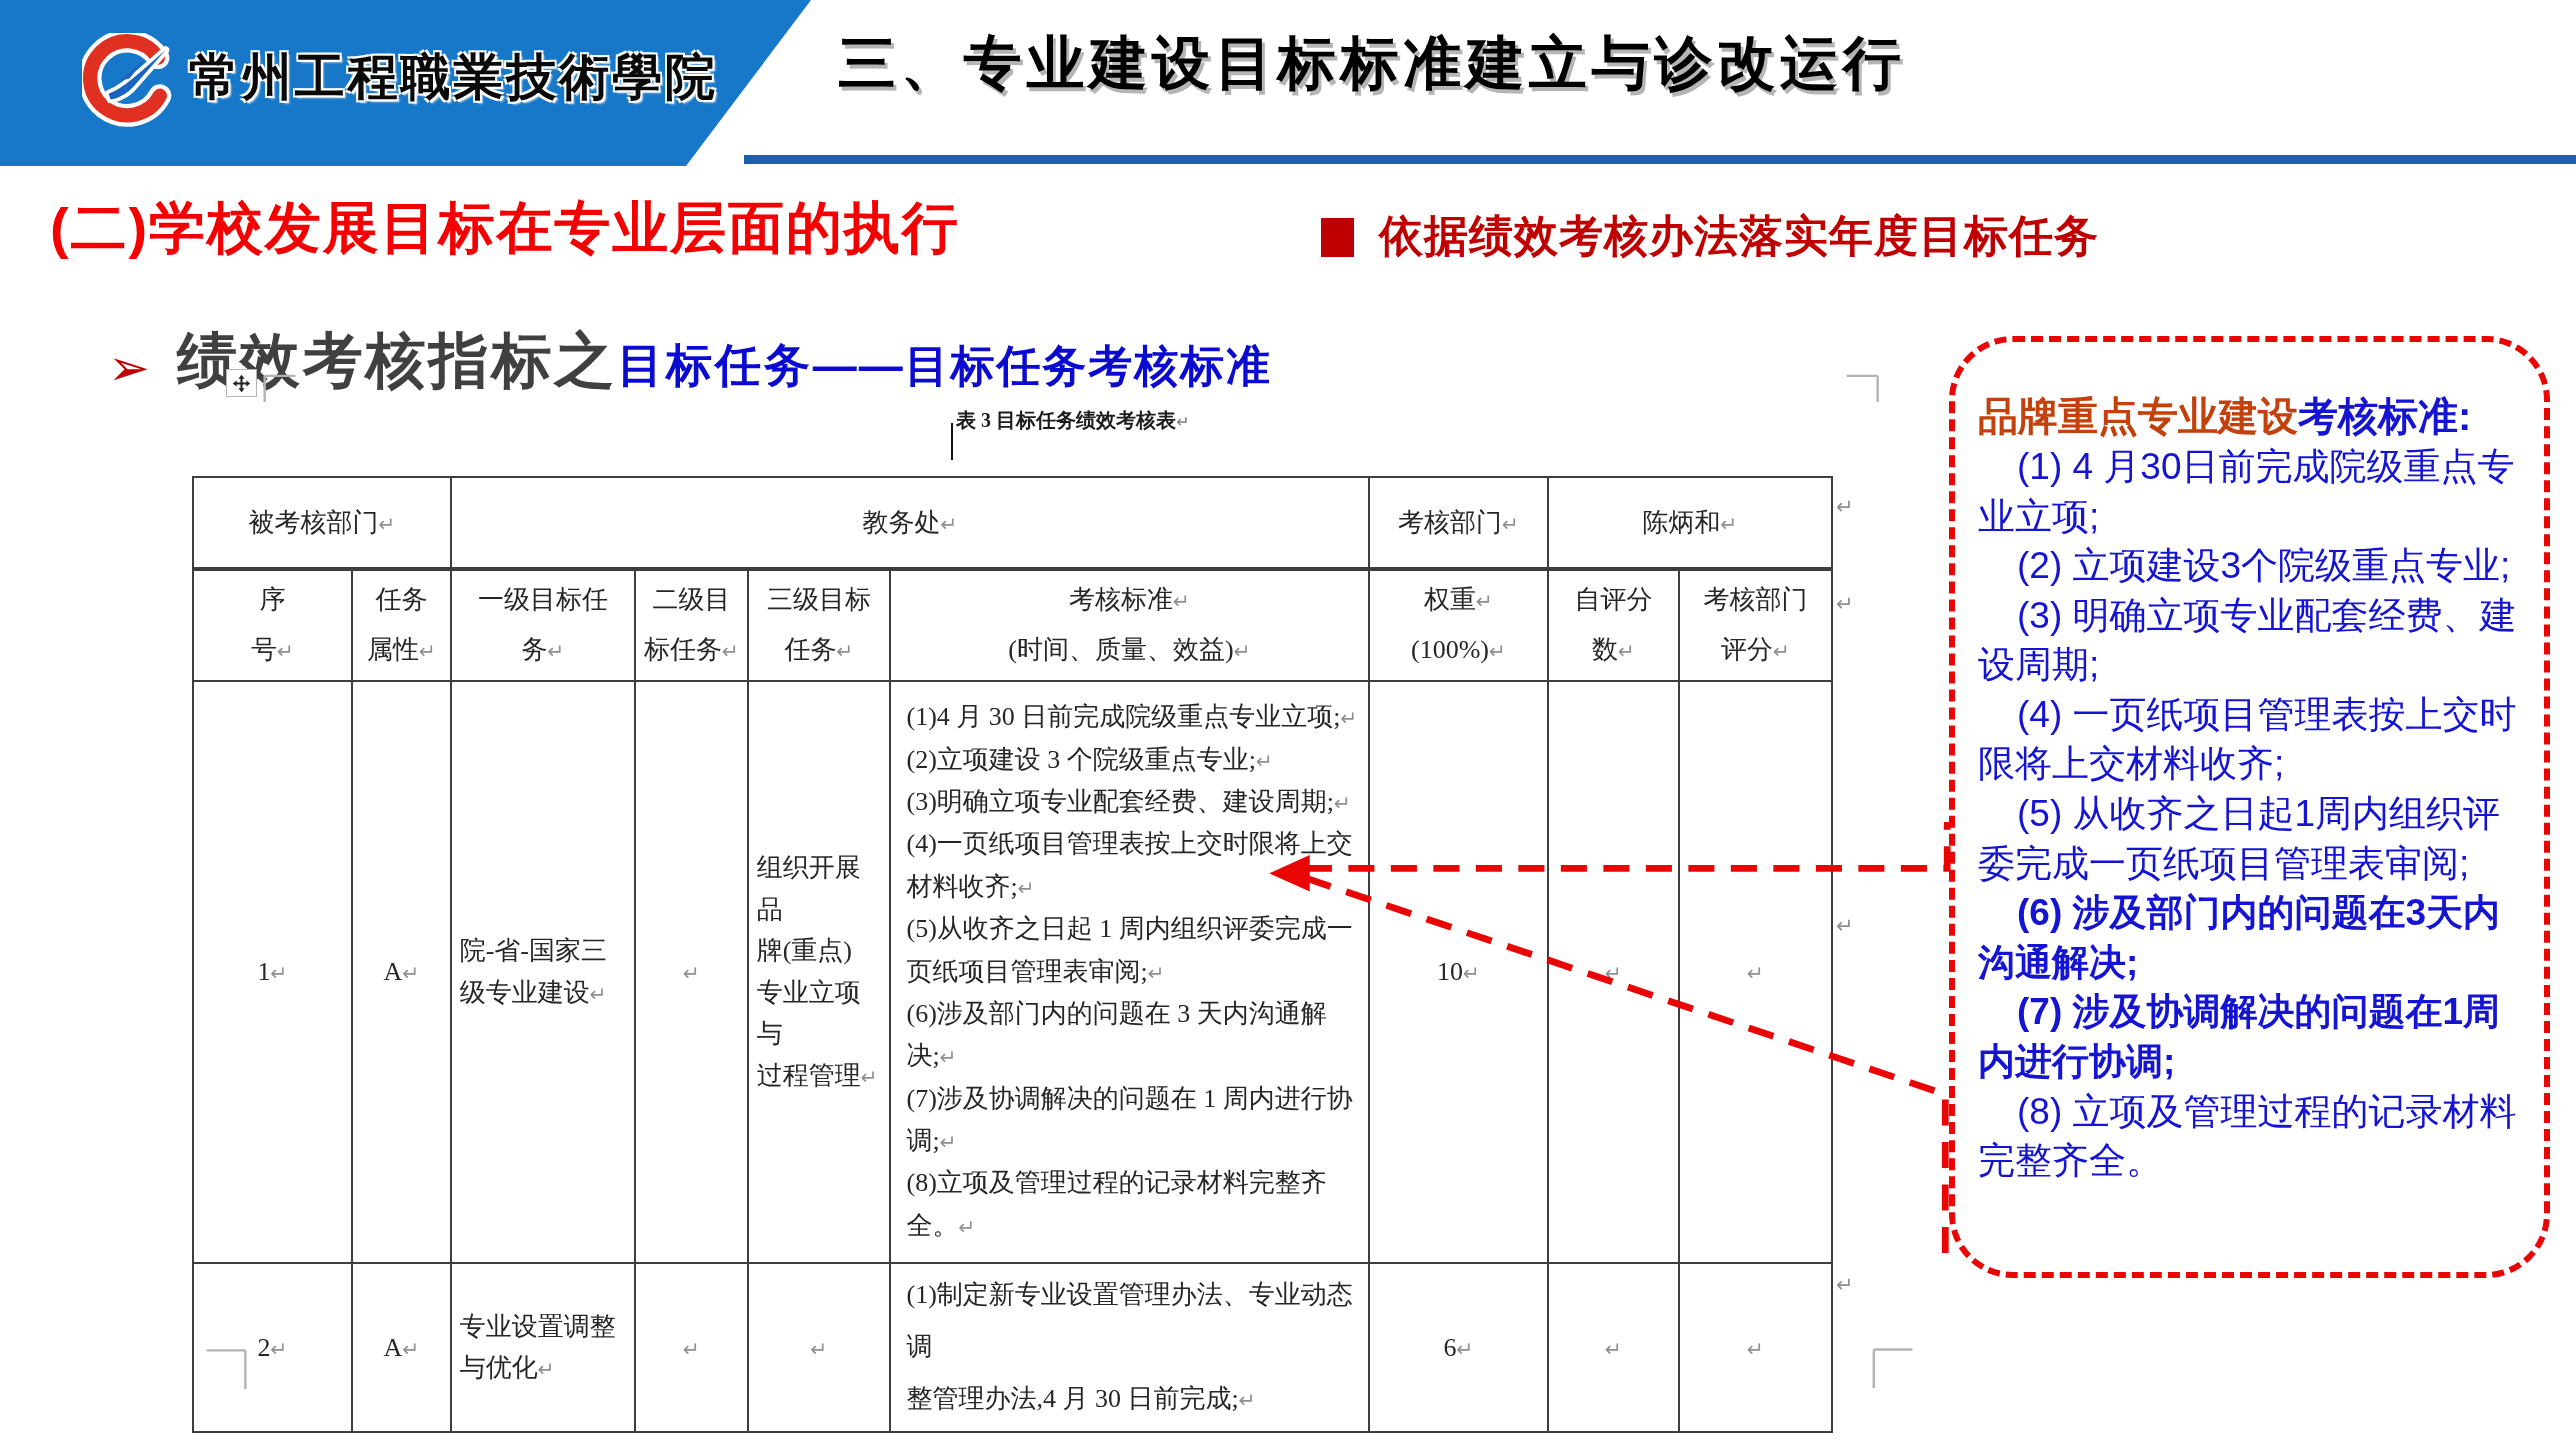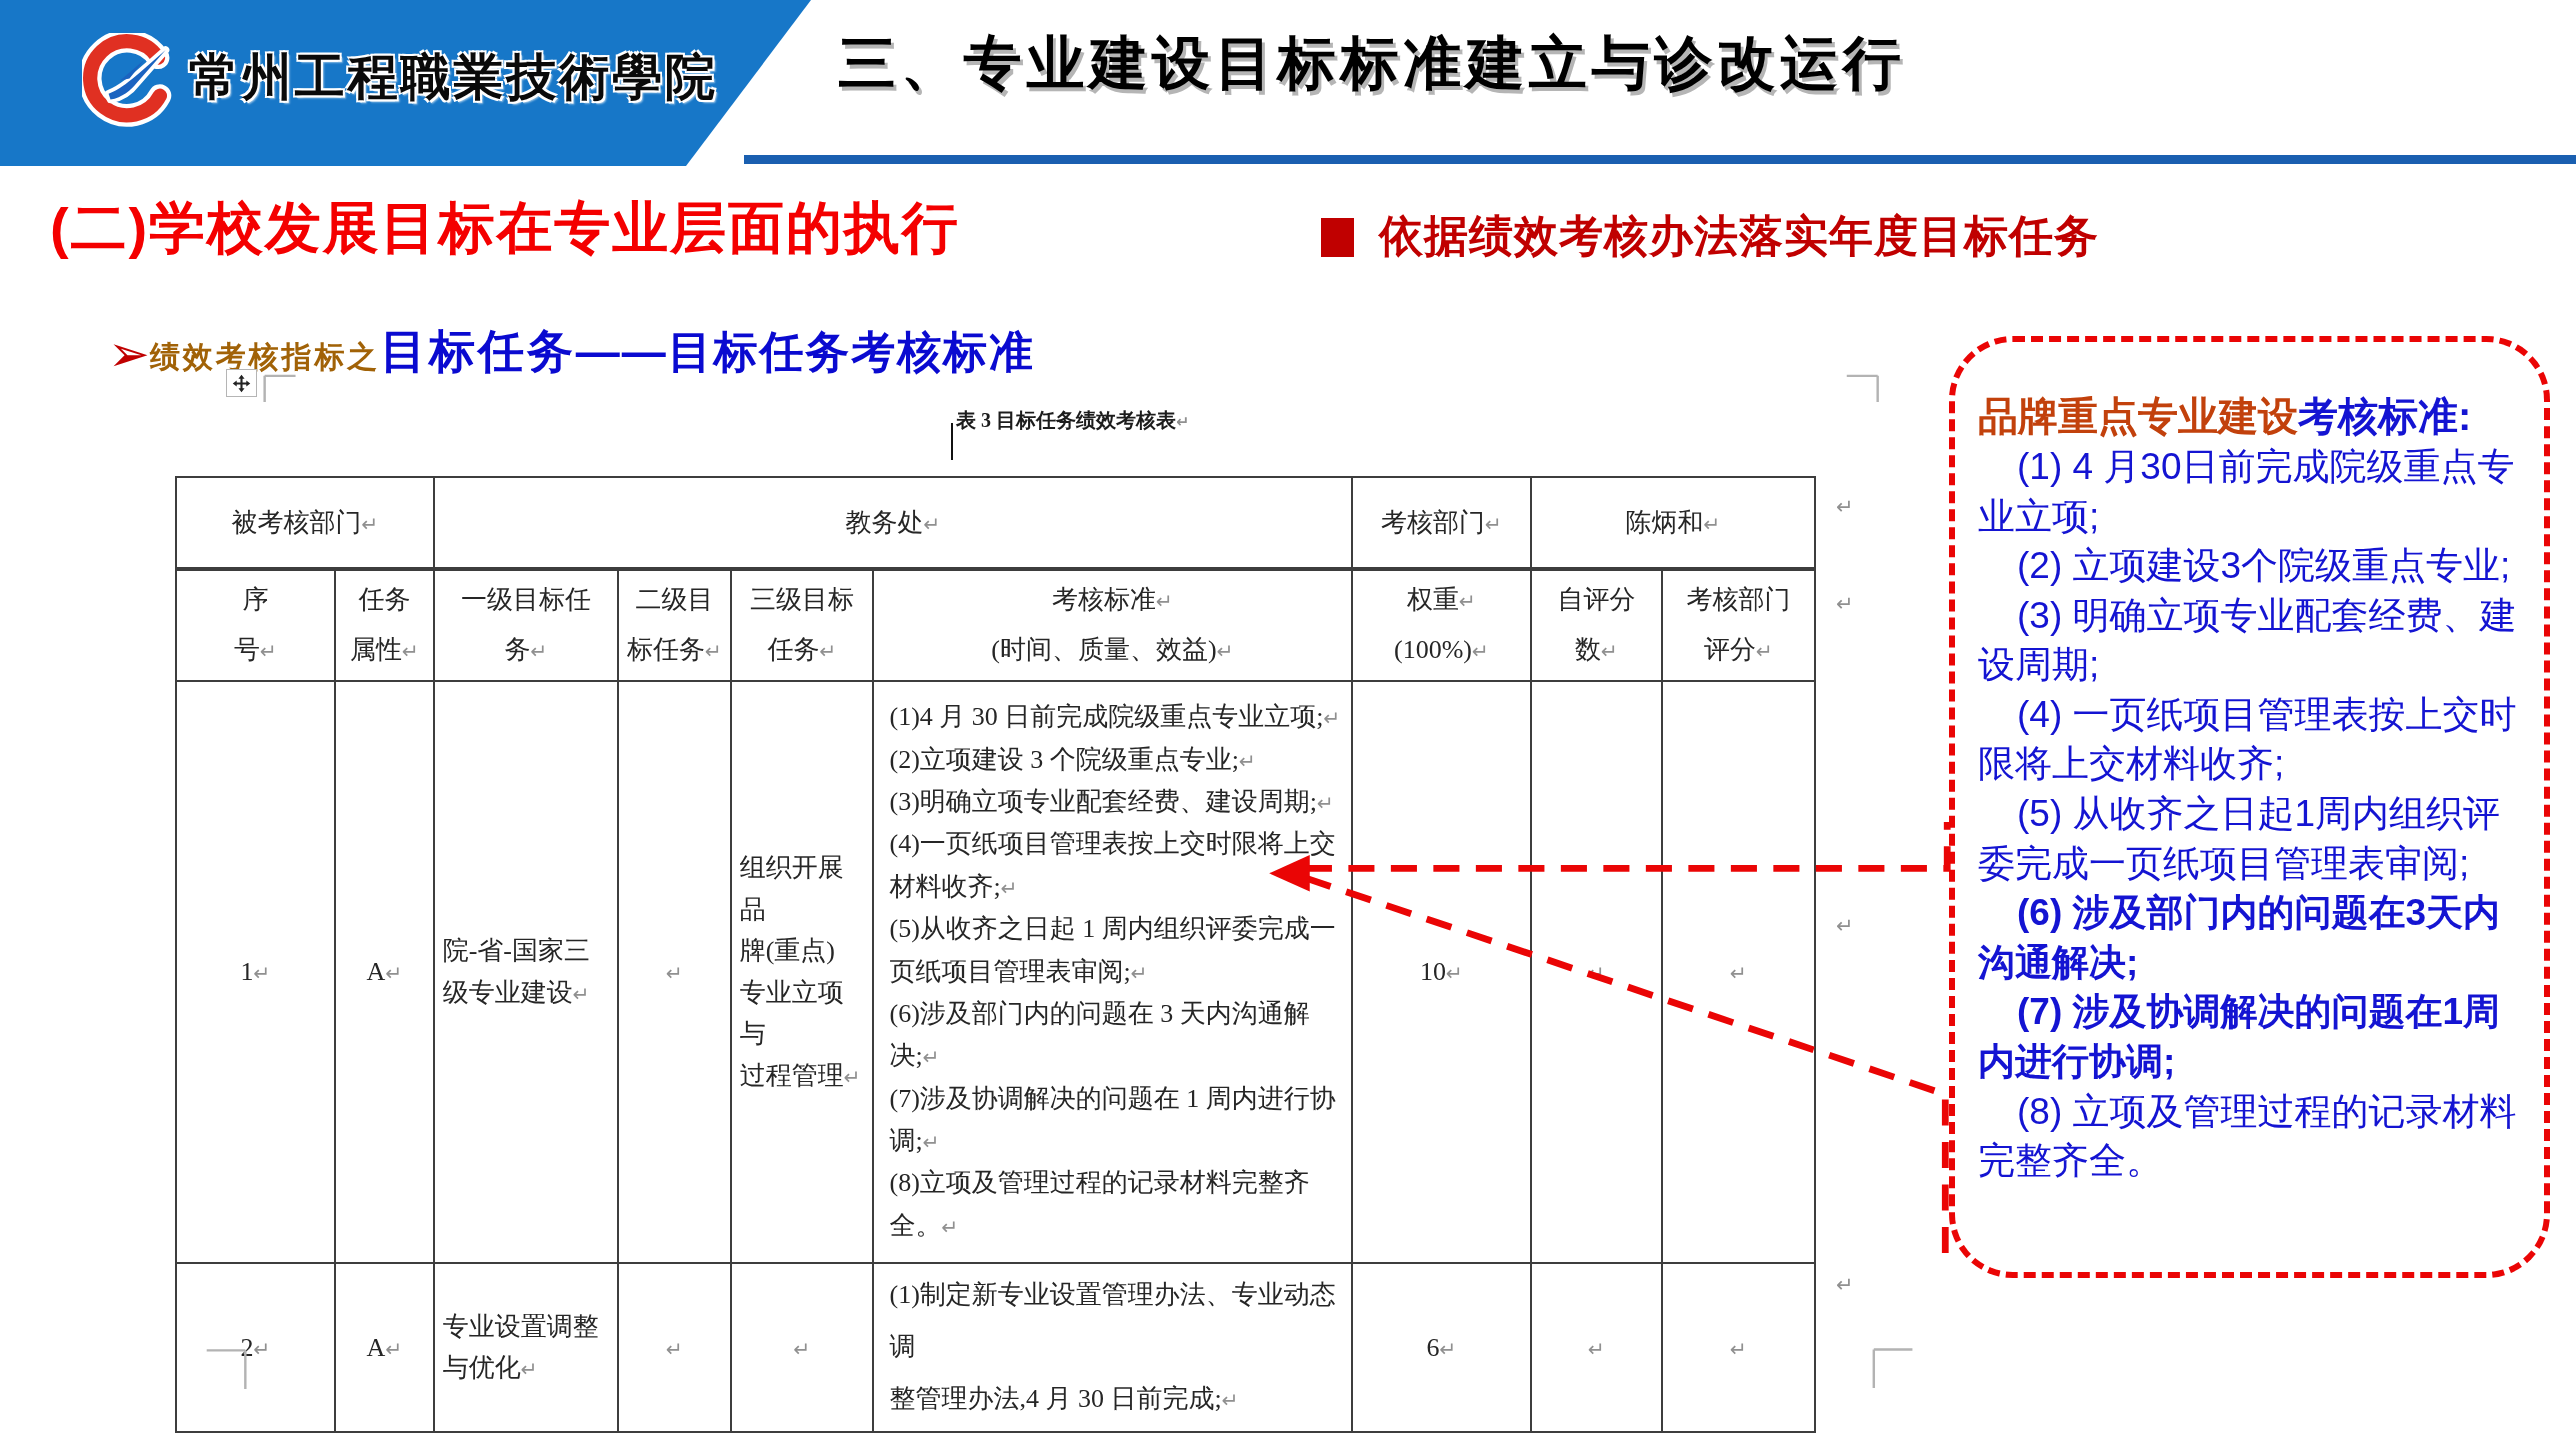--- a/index.html
+++ b/index.html
@@ -18,33 +18,33 @@
   .title-rule{position:absolute;left:744px;top:155px;width:1832px;height:8.7px;background:#1A5FB0;}
 
   
   .heading-red{position:absolute;left:50px;top:191px;font-size:56px;font-weight:bold;color:#F40000;
                letter-spacing:1.9px;white-space:nowrap;}
   .square-bullet{position:absolute;left:1321px;top:218px;width:33px;height:39px;background:#C00000;}
   .point-text{position:absolute;left:1379px;top:207px;font-size:44px;font-weight:bold;color:#C00000;
               letter-spacing:1px;white-space:nowrap;}
   .arrow-line{position:absolute;left:108px;top:321px;white-space:nowrap;font-weight:bold;}
   .arrow-glyph{font-size:50px;color:#C00000;vertical-align:-3.9px;}
-  .arrow-red{font-size:30px;color:#a16207;letter-spacing:2.9px;}
+  .arrow-red{font-size:60px;color:#404040;letter-spacing:2.9px;margin-left:27px;}
   .arrow-blue{font-size:46px;color:#0A0AD0;letter-spacing:2.9px;}
   .arrow-dash{font-size:44px;color:#0A0AD0;letter-spacing:1.9px;}
 
   
   .move-handle{position:absolute;left:226px;top:369px;width:29px;height:26px;background:#fff;
                border:1.9px solid #b5b5b5;display:flex;align-items:center;justify-content:center;}
   .doc-caption{position:absolute;left:956px;top:407px;font-family:"Liberation Serif","DejaVu Serif",serif;
                font-weight:bold;font-size:20px;color:#1c1c1c;white-space:nowrap;}
   .text-cursor{position:absolute;left:951px;top:423px;width:1.9px;height:37px;background:#111;}
 
   
-  #doc-table{position:absolute;left:175px;top:476px;border-collapse:collapse;table-layout:fixed;
+  #doc-table{position:absolute;left:192px;top:476px;border-collapse:collapse;table-layout:fixed;
              font-family:"Liberation Serif","DejaVu Serif",serif;color:#262626;padding-left:16px;}
   #doc-table td{border:2.4px solid #3D3D3D;font-size:26px;text-align:center;vertical-align:middle;
                 padding:3.9px 7.7px;white-space:pre-line;line-height:1.6;}
   #doc-table tr.h1 td{border-bottom-width:4.3px;height:81px;}
   #doc-table tr.h2 td{height:94px;line-height:1.95;}
   #doc-table tr.r1 td{height:568px;}
   #doc-table tr.r2 td{height:97px;}
   #doc-table td.left{text-align:left;border-radius:30px;}
   #doc-table td.std{text-align:left;line-height:1.63;padding:5.8px 9.7px 5.8px 15.5px;}
   #doc-table td.std2{text-align:left;line-height:2.0;padding:5.8px 9.7px 5.8px 15.5px;margin-left:35px;}

